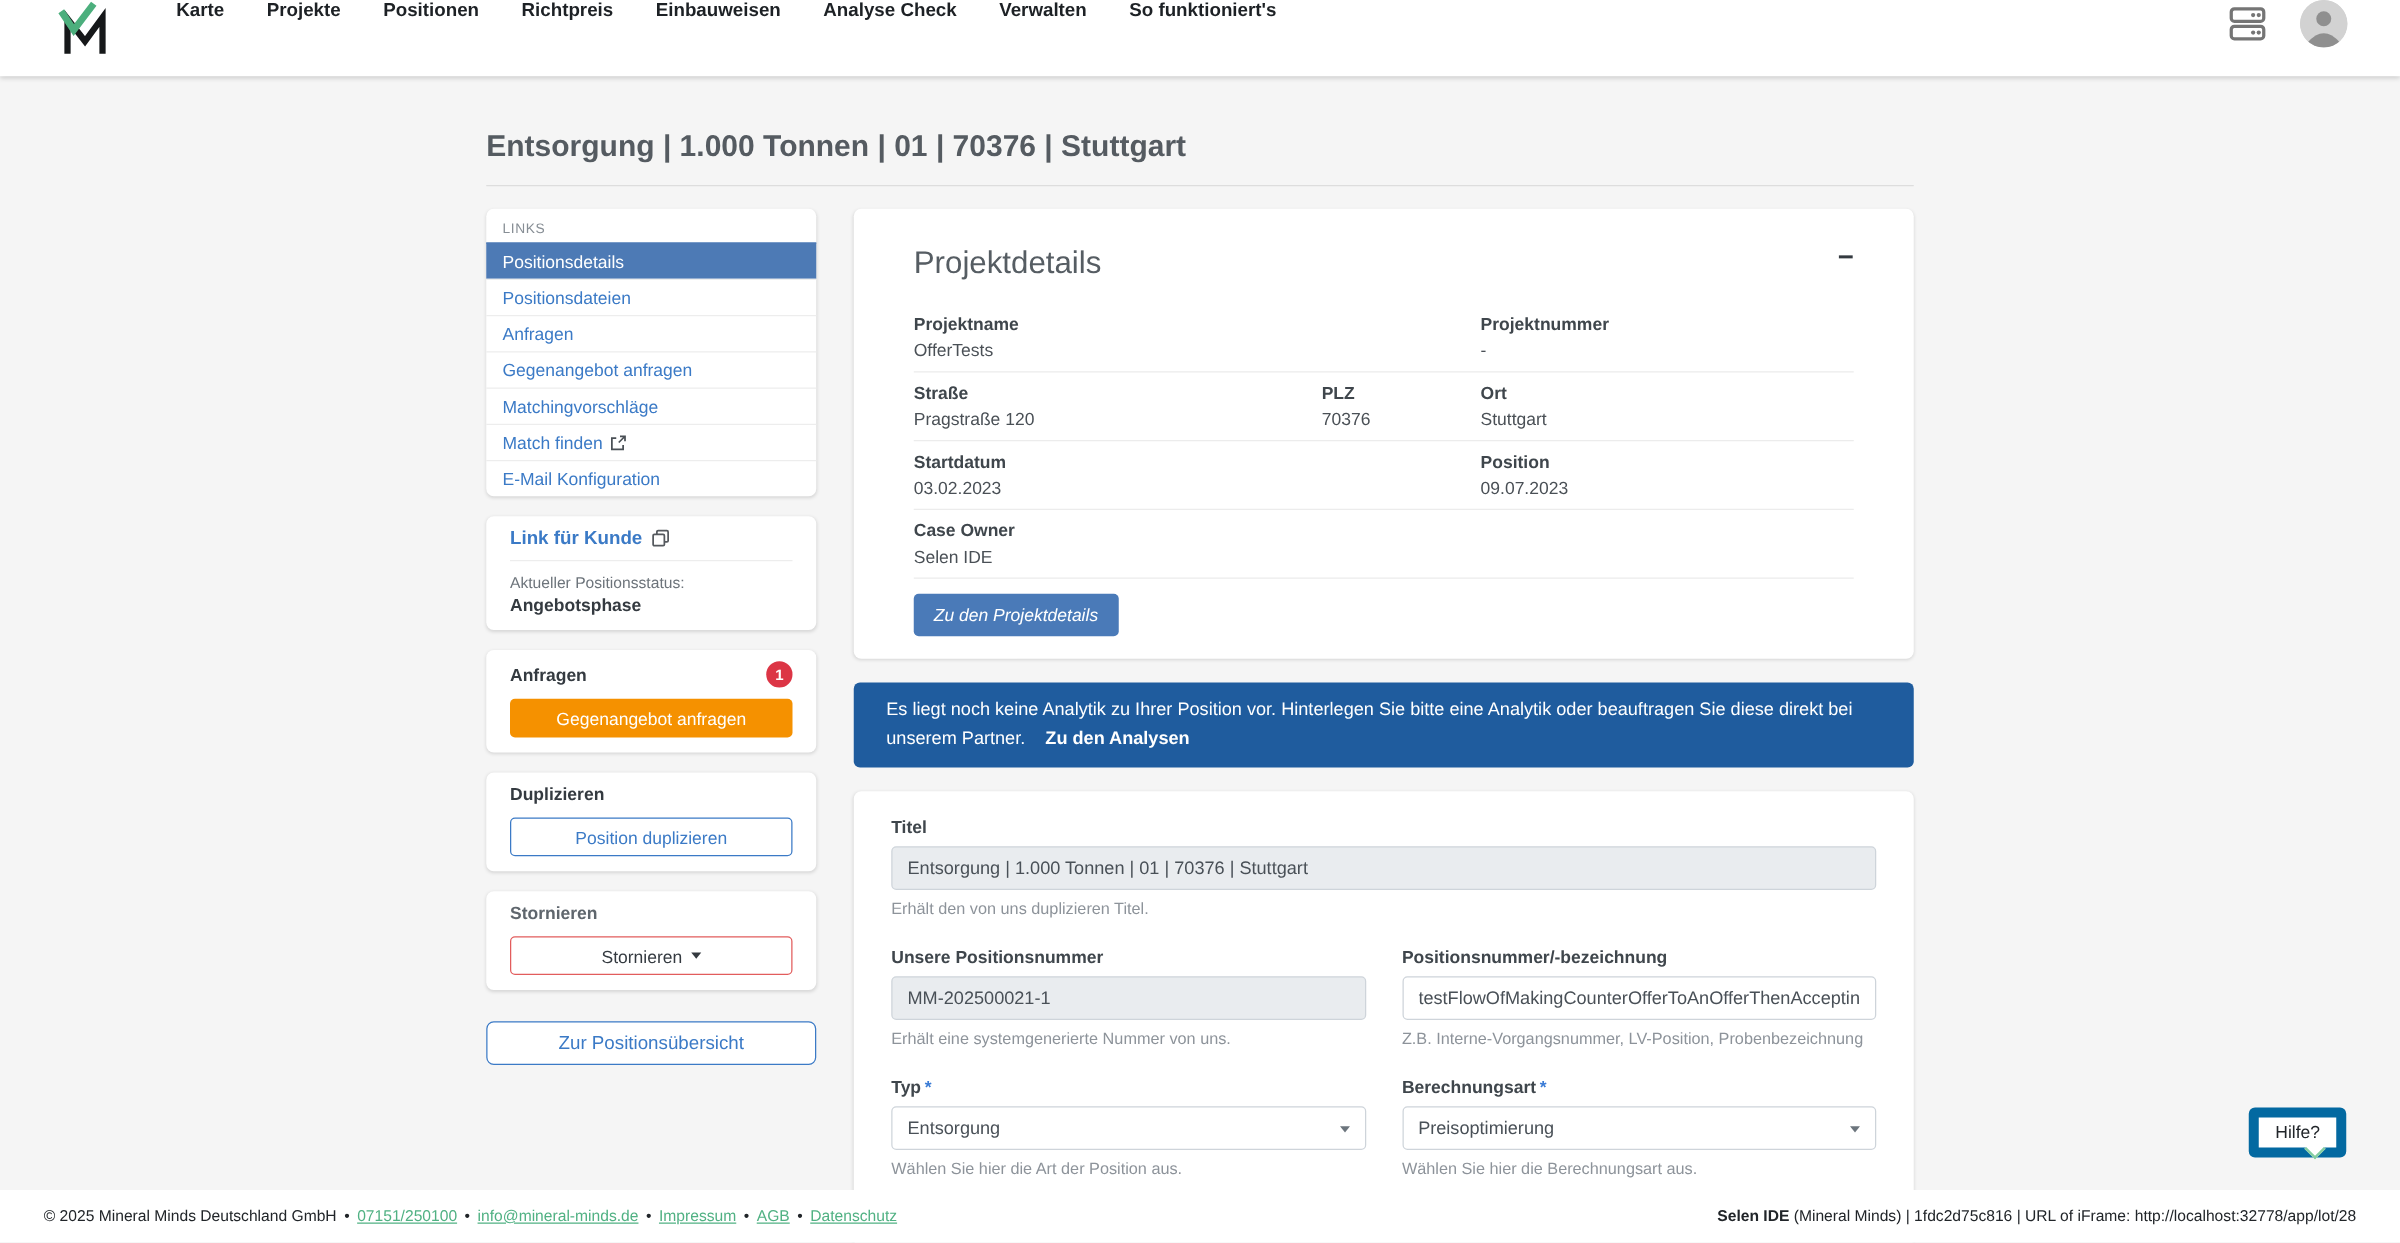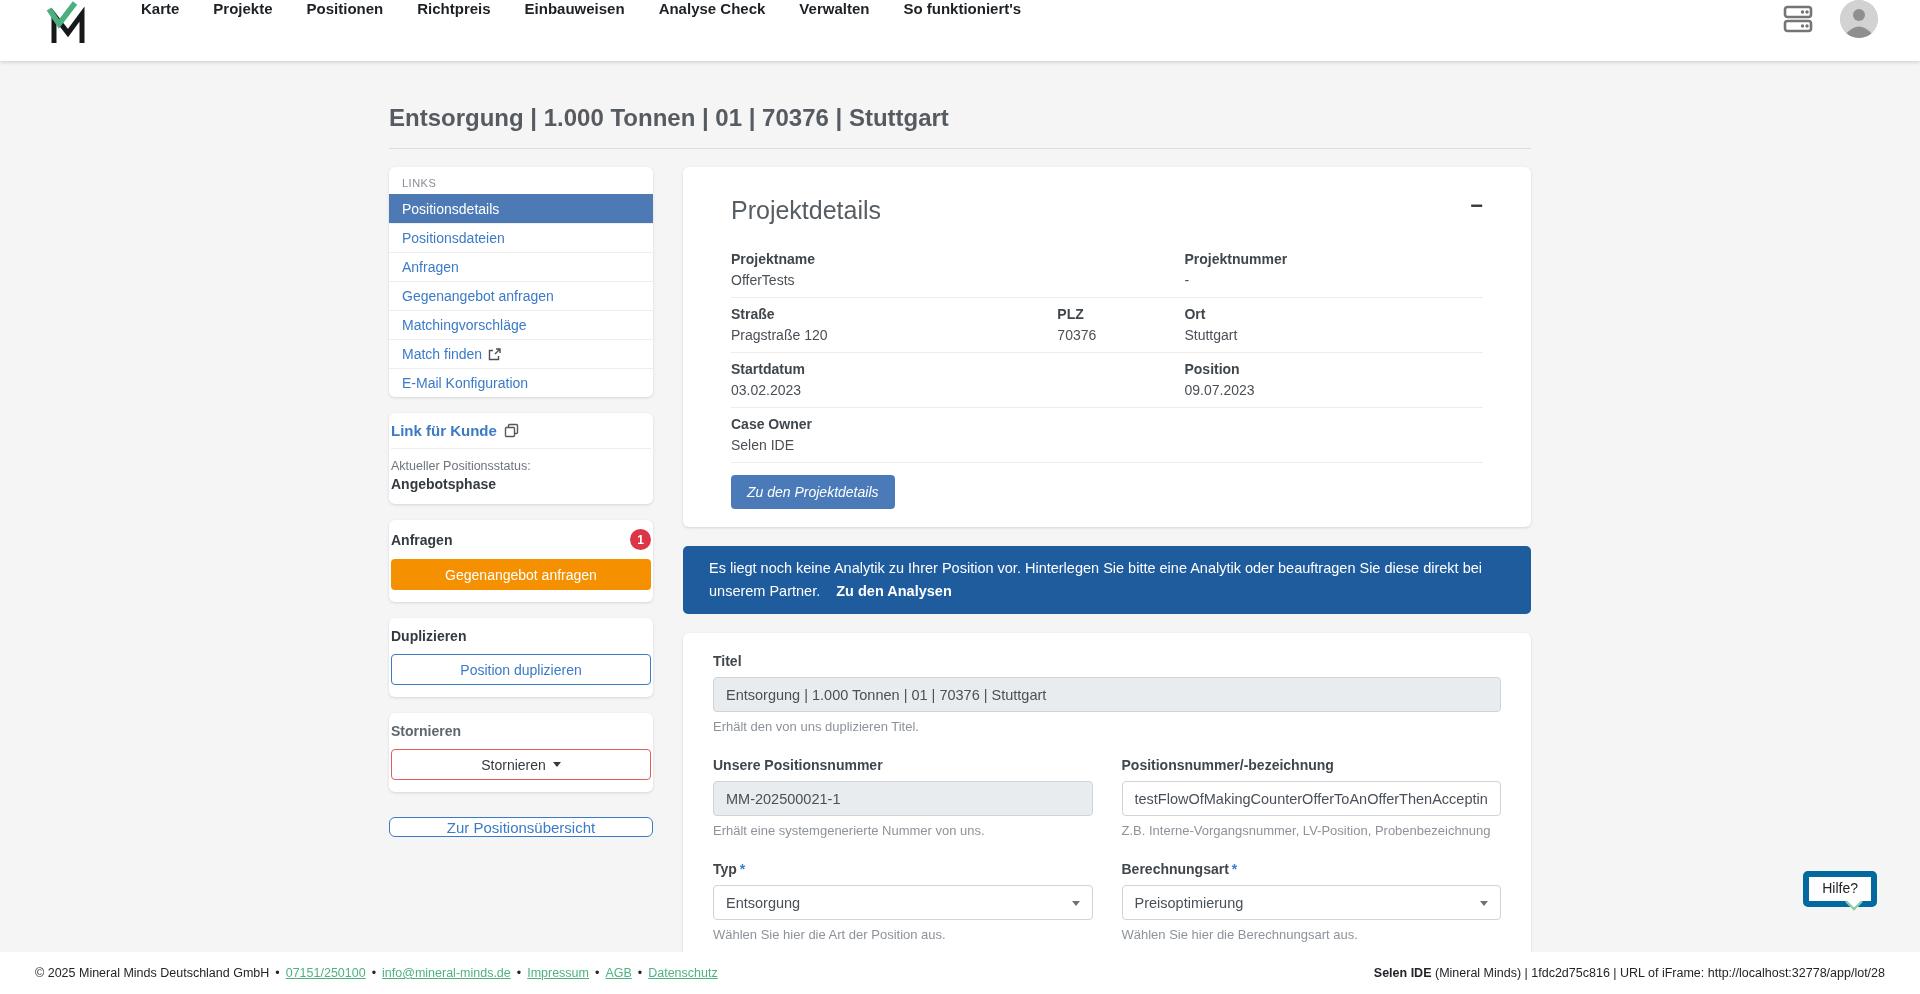--- a/index.html
+++ b/index.html
@@ -22,33 +22,33 @@
   .title-rule { border:0; border-bottom:1px solid #ddd; margin:15px 0 0 0; }
   .columns { display:flex; gap:30px; margin-top:18px; align-items:flex-start; }
   .sidebar { width:264px; flex:0 0 264px; }
   .main { flex:1; }
   .card { background:#fff; border-radius:6px; box-shadow:0 1px 3px rgba(0,0,0,.13); }
 
   
   .links-header { padding:10px 13px 5px; font-size:11px; letter-spacing:.5px; color:#878e95; }
   .side-link { padding:6px 13px; font-size:14px; font-weight:400; color:#3b7ac6; border-top:1px solid #ededed; cursor:pointer; display:flex; align-items:center; gap:6px; }
   .side-link.active { background:#4d7ab5; color:#fff; border-top-color:#4d7ab5; }
-  .sb-card { margin-top:16px; padding:9px 2px 12px; }
+  .sb-card { margin-top:16px; padding:9px 19px 12px; }
   .kunde-link { font-size:15px; font-weight:700; color:#3b7ac6; cursor:pointer; display:flex; align-items:center; gap:7px; padding-bottom:9px; border-bottom:1px solid #ededed; }
   .status-label { margin-top:10px; font-size:12.5px; color:#6d747b; }
   .status-value { margin-top:3px; font-size:14px; font-weight:700; color:#343a40; }
   .sb-head-row { display:flex; align-items:center; justify-content:space-between; }
   .sb-heading { font-size:14px; font-weight:700; color:#343a40; }
   .sb-heading.muted { color:#5f666d; }
   .badge { min-width:21px; height:21px; border-radius:50%; background:#dc3545; color:#fff; font-size:12px; font-weight:700; display:flex; align-items:center; justify-content:center; }
   .btn { display:flex; align-items:center; justify-content:center; border-radius:4px; font-size:14px; cursor:pointer; font-family:"Liberation Sans", sans-serif; }
   .btn-orange { margin-top:9px; height:31px; background:#f59100; color:#fff; width:100%; }
   .btn-outline-blue { margin-top:9px; height:31px; width:100%; background:#fff; border:1.5px solid #3b7ac6; color:#3b7ac6; }
   .btn-outline-red { margin-top:9px; height:31px; width:100%; background:#fff; border:1.5px solid #e25c5c; color:#343a40; }
-  .btn-overview { margin-top:25px; height:20px; width:100%; background:#fff; border:1.5px solid #3b7ac6; color:#3b7ac6; font-size:15px; border-radius:6px; }
+  .btn-overview { margin-top:25px; height:35px; width:100%; background:#fff; border:1.5px solid #3b7ac6; color:#3b7ac6; font-size:15px; border-radius:6px; }
   .caret { display:inline-block; width:0; height:0; border-left:4px solid transparent; border-right:4px solid transparent; border-top:5px solid #343a40; margin-left:7px; }
 
   
   .pd-card { padding:28px 48px 18px; }
   .pd-header { display:flex; align-items:flex-start; justify-content:space-between; }
   .pd-title { font-size:25px; font-weight:400; color:#565d63; line-height:30px; }
   .pd-collapse { font-size:22px; font-weight:700; color:#343a40; cursor:pointer; line-height:22px; }
   .pd-rows { margin-top:18px; }
   .pd-row { display:flex; padding:8px 0 9px; border-bottom:1px solid #ececec; }
   .pd-label { font-size:14px; line-height:16px; font-weight:700; color:#3f464c; }
@@ -75,21 +75,21 @@
 
   
   .footer { position:absolute; left:0; right:0; bottom:0; height:42px; background:#fff; display:flex; align-items:center; justify-content:space-between; padding:0 35px; font-size:12.5px; color:#212529; z-index:8; }
   .f-left { display:flex; align-items:center; gap:6px; white-space:nowrap; }
   .f-sep { color:#212529; }
   .green-link { color:#50b183; text-decoration:underline; cursor:pointer; }
   .f-right { white-space:nowrap; }
   .f-right b { font-weight:700; }
 
   
-  .help-btn { position:absolute; right:43px; bottom:87px; background:#fff; border:6px solid #0369a1; border-radius:5px; padding:3px 13px 5px; font-size:14px; color:#212529; cursor:pointer; z-index:9; }
+  .help-btn { position:absolute; right:43px; bottom:68px; background:#fff; border:8px solid #0369a1; border-radius:5px; padding:3px 13px 5px; font-size:14px; color:#212529; cursor:pointer; z-index:9; }
   .help-btn::after { content:""; position:absolute; right:11px; bottom:-7px; width:10px; height:10px; background:#fff; border-right:2px solid #83cda1; border-bottom:2px solid #83cda1; transform:rotate(45deg); }
 </style>
 </head>
 <body>
 
 <div class="screen">
 
   <div class="topnav">
     <div class="logo">
       <svg width="44" height="44" viewBox="0 0 44 44">

